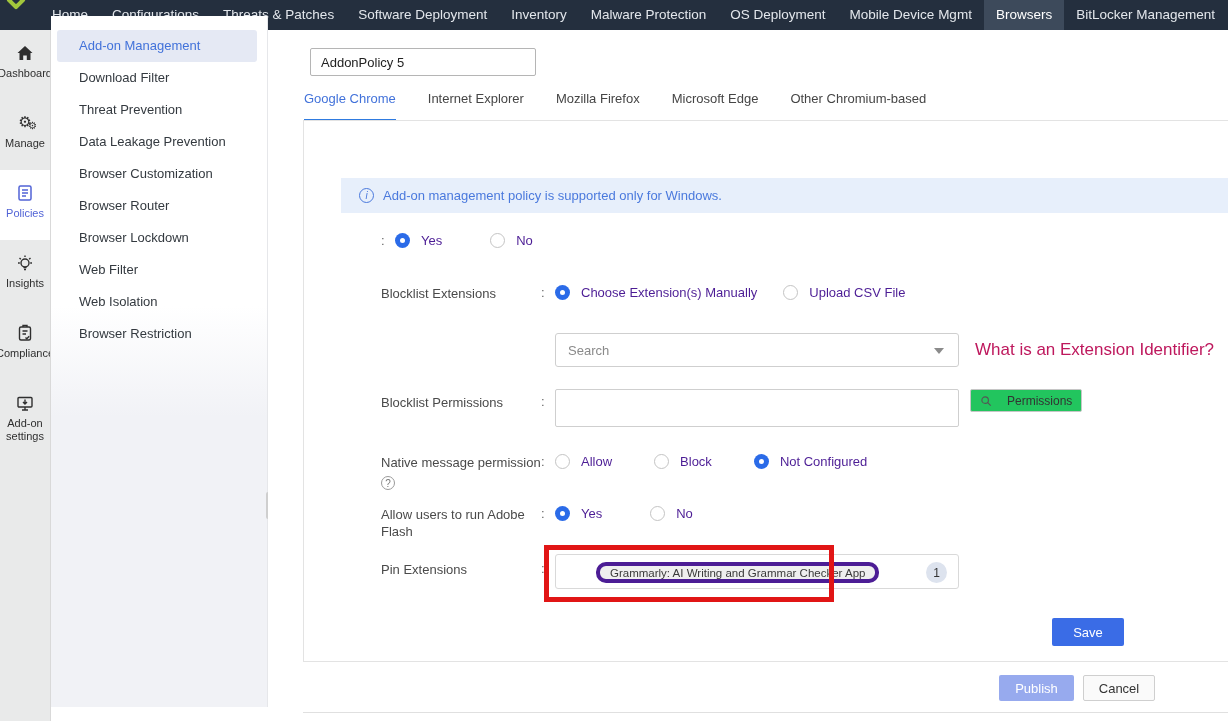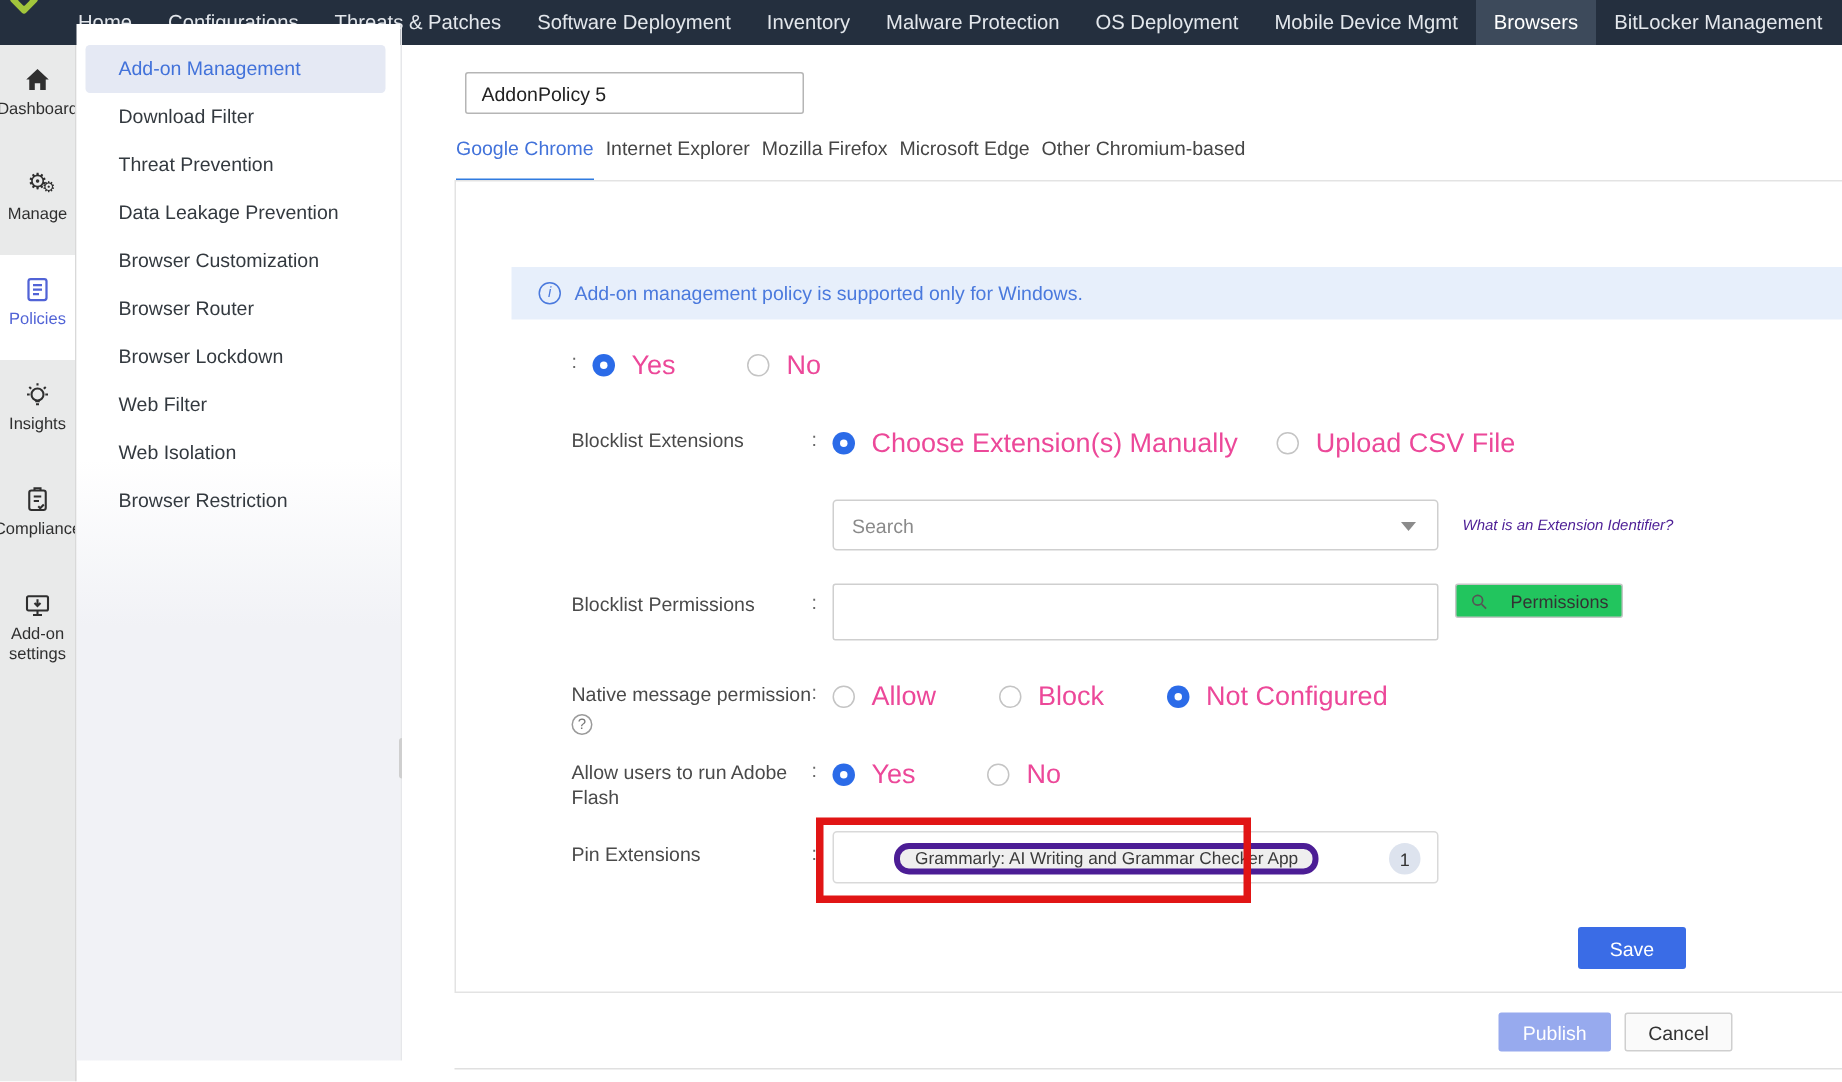--- a/index.html
+++ b/index.html
@@ -41,21 +41,21 @@
   .collapse-handle { position:absolute; left:266px; top:492px; width:8px; height:27px;
     background:#cfcfcf; border-radius:2px; color:#6b6b6b; font-size:9px; display:flex;
     align-items:center; justify-content:center; cursor:pointer; }
 
   
   .main { position:absolute; left:268px; top:30px; right:0; bottom:0; background:#fff; }
   .policy-input { position:absolute; left:42px; top:18px; width:226px; height:28px;
     border:1px solid #b5b5b5; border-radius:2px; padding:0 10px; font-size:13px;
     color:#222; font-family:"Liberation Sans", sans-serif; }
 
-  .tabs { position:absolute; left:36px; top:58px; height:32px; display:flex; gap:8px;text-align:center; }
+  .tabs { position:absolute; left:36px; top:58px; height:32px; display:flex; gap:32px;text-align:center; }
   .tab { position:relative; font-size:13px; color:#454545; line-height:22px; cursor:pointer; }
   .tab.active { color:#4272da; }
   .tab.active::after { content:""; position:absolute; left:0; right:0; bottom:-2px;
     height:3px; background:#2f7be0; }
 
   .panel { position:absolute; left:35px; top:90px; width:945px; height:542px;
     border:1px solid #e3e3e3; background:#fff; }
 
   .banner { position:absolute; left:37px; top:57px; right:0; height:35px;
     background:#e7effb; color:#4a79dd; font-size:13px; display:flex; align-items:center;
@@ -68,31 +68,31 @@
   .flabel { width:160px; font-size:13px; color:#4a4a4a; line-height:17px; flex:0 0 auto; }
   .fcolon { width:14px; color:#666; font-size:13px; flex:0 0 auto; }
   .fctrl { display:flex; align-items:center; flex:1 1 auto; }
   .opt { display:flex; align-items:center; gap:11px; margin-right:48px; cursor:pointer; }
   .opt-sm { margin-right:26px; }
   .radio { width:15px; height:15px; border-radius:50%; border:1px solid #c4c4c4;
     background:#fff; flex:0 0 auto; position:relative; }
   .radio.on { border:none; background:#2b6be8; }
   .radio.on::after { content:""; position:absolute; left:5px; top:5px; width:5px; height:5px;
     background:#fff; border-radius:50%; }
-  .opt-label { font-size:18px; color:#ec4899; white-space:nowrap; }
+  .opt-label { font-size:13px; color:#4c1d95; white-space:nowrap; }
 
   .search-box { position:relative; width:404px; height:34px; border:1px solid #cfcfcf;
     border-radius:3px; }
   .search-input { width:100%; height:100%; border:none; outline:none; padding:0 30px 0 12px;
     font-size:13px; color:#333; font-family:"Liberation Sans", sans-serif; background:transparent; }
   .search-input::placeholder { color:#8a8a8a; }
   .caret-down { position:absolute; right:14px; top:14px; width:0; height:0;
     border-left:5px solid transparent; border-right:5px solid transparent;
     border-top:6px solid #8b8b8b; }
-  .help-link { font-size:10px; color:#4c1d95; margin-left:16px; white-space:nowrap; cursor:pointer;font-style:italic; }
+  .help-link { font-size:17px; color:#be185d; margin-left:16px; white-space:nowrap; cursor:pointer; }
 
   .perm-area { width:404px; height:38px; border:1px solid #cfcfcf; border-radius:2px;
     resize:none; font-family:"Liberation Sans", sans-serif; font-size:13px; padding:4px 8px; }
   .perm-btn { height:23px; margin-left:11px; background:#22c55e; border:1px solid #c6c6c6;
     border-radius:2px; font-size:12px; color:#333; display:inline-flex; align-items:center;
     gap:15px; padding:0 9px; cursor:pointer; font-family:"Liberation Sans", sans-serif; }
   .help-q { width:14px; height:14px; border:1px solid #9a9a9a; border-radius:50%; color:#777;
     font-size:10px; display:inline-flex; align-items:center; justify-content:center;
     margin-top:5px; cursor:pointer; }
 

